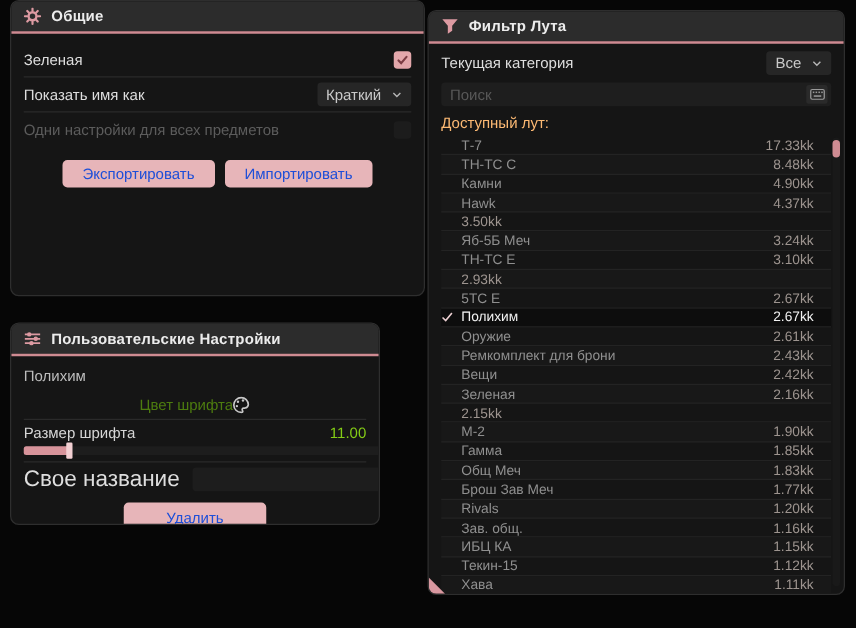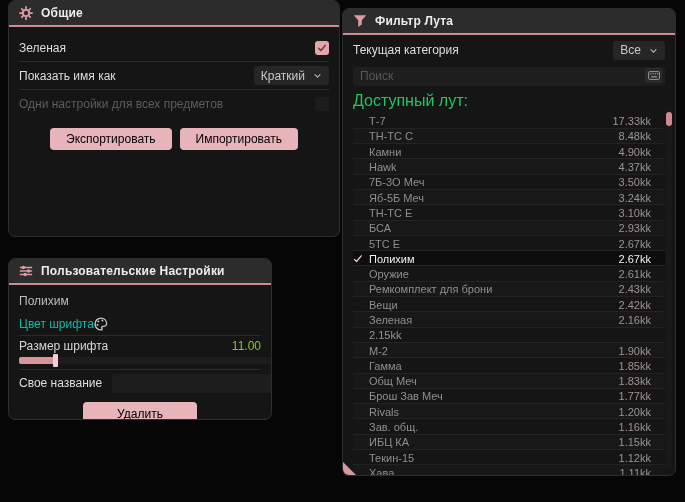--- a/index.html
+++ b/index.html
@@ -12,21 +12,21 @@
     overflow: hidden;
   }
   .window {
     position: absolute;
     background: #151515;
     border: 1px solid #2e2e2e;
     border-radius: 7px;
     overflow: hidden;
   }
   .win-general { left: 8px;   top: 0;   width: 332px; height: 237px; }
-  .win-custom  { left: 8px;   top: 258px; width: 264px; height: 162px; }
+  .win-custom  { left: 8px;   top: 258px; width: 296px; height: 162px; }
   .win-filter  { left: 342px; top: 8px;   width: 334px; height: 468px; }
 
   .titlebar {
     height: 24px;
     background: #2c2c2c;
     display: flex;
     align-items: center;
     gap: 8px;
     padding: 0 10px;
   }
@@ -53,42 +53,42 @@
   .checkbox:not(.checked) { background: #202020; }
   .checkbox:not(.checked) svg { display: none; }
   .g-row.disabled .checkbox { background: #1c1c1c; }
   .combo {
     background: #262626; border-radius: 3px; height: 19px;
     display: inline-flex; align-items: center; gap: 8px;
     padding: 0 7px; font-size: 12px; color: #c9c9c9; cursor: pointer;
   }
   .btn-row { display: flex; justify-content: center; gap: 8px; margin-top: 11px; }
   .pink-btn {
-    background: #e7b5b9; color: #000000; border: none; border-radius: 4px;
+    background: #e7b5b9; color: #1d4ed8; border: none; border-radius: 4px;
     font-family: "Liberation Sans", sans-serif; font-size: 12px; font-weight: 400;
     padding: 4px 16px; cursor: pointer;
   }
 
   
   .item-name { margin-top: 9px; font-size: 12px; color: #bdbdbd; height: 18px; }
   .c-row {
-    display: flex; align-items: center; justify-content: flex-start;
-    min-height: 23px; font-size: 12px; color: #14b8a6;
+    display: flex; align-items: center; justify-content: center;
+    min-height: 23px; font-size: 12px; color: #4d7c0f;
   }
   .size-block { padding: 3px 0 5px 0; }
   .size-line { display: flex; justify-content: space-between; font-size: 12px; }
   .size-val { color: #84cc16; }
   .slider {
     margin-top: 4px; width: 310px; height: 7px; background: #1d1d1d; border-radius: 2px;
     position: relative;
   }
   .slider-fill { position: absolute; left: 0; top: 0; bottom: 0; width: 38px; background: #d7939a; border-radius: 2px; }
   .slider-grab { position: absolute; left: 34px; top: -3px; width: 5px; height: 13px; background: #f2cfd2; border-radius: 1px; }
   .name-row { display: flex; align-items: center; gap: 10px; min-height: 26px; }
-  .name-row .lbl { font-size: 12px; color: #dedede; white-space: nowrap; text-align: right; }
+  .name-row .lbl { font-size: 18px; color: #dedede; white-space: nowrap; text-align: right; }
   .text-input {
     flex: 1; height: 19px; background: #1d1d1d; border: none; border-radius: 3px;
     color: #cfcfcf; font-family: "Liberation Sans", sans-serif; font-size: 12px; padding: 0 6px;
   }
   .del-row { display: flex; justify-content: center; margin-top: 6px; }
   .del-btn { padding: 5px 34px; }
 
   
   .f-row {
     display: flex; align-items: center; justify-content: space-between;
@@ -99,21 +99,21 @@
   .search-input {
     width: 100%; height: 19px; background: #1e1e1e; border: none; border-radius: 3px;
     color: #a3a3a3; font-family: "Liberation Sans", sans-serif; font-size: 12px; padding: 0 24px 0 7px;
   }
   .search-input::placeholder { color: #585858; }
   .kbd-btn {
     position: absolute; right: 3px; top: 2px; width: 17px; height: 15px;
     display: flex; align-items: center; justify-content: center; cursor: pointer;
     background: #2a2a2a; border-radius: 2px;
   }
-  .list-label { font-size: 16px; color: #22c55e; margin: 6px 0 4px 0; }
+  .list-label { font-size: 12px; color: #fdba74; margin: 6px 0 4px 0; }
 
   .loot-list { position: relative; }
   .loot-row {
     height: 15.3px; display: flex; align-items: center;
     font-size: 11px; color: #8f8f8f;
     box-shadow: inset 0 -1px 0 #232323;
     padding-right: 14px; cursor: pointer;
   }
   .loot-row.alt { background: #181818; }
   .loot-row.sel { background: #0d0d0d; color: #f2f2f2; }
@@ -291,36 +291,34 @@
           <span class="nm">Камни</span>
           <span class="val">4.90kk</span>
         </div>
         <div class="loot-row alt">
           <span class="chk"></span>
           <span class="nm">Hawk</span>
           <span class="val">4.37kk</span>
         </div>
         <div class="loot-row">
           <span class="chk"></span>
-          <span class="nm">7Б-3О Меч</span>
           <span class="val">3.50kk</span>
         </div>
         <div class="loot-row alt">
           <span class="chk"></span>
           <span class="nm">Яб-5Б Меч</span>
           <span class="val">3.24kk</span>
         </div>
         <div class="loot-row">
           <span class="chk"></span>
           <span class="nm">ТН-ТС Е</span>
           <span class="val">3.10kk</span>
         </div>
         <div class="loot-row alt">
           <span class="chk"></span>
-          <span class="nm">БСА</span>
           <span class="val">2.93kk</span>
         </div>
         <div class="loot-row">
           <span class="chk"></span>
           <span class="nm">5ТС Е</span>
           <span class="val">2.67kk</span>
         </div>
         <div class="loot-row alt sel">
           <span class="chk">
             <svg width="10" height="10" viewBox="0 0 14 14">

